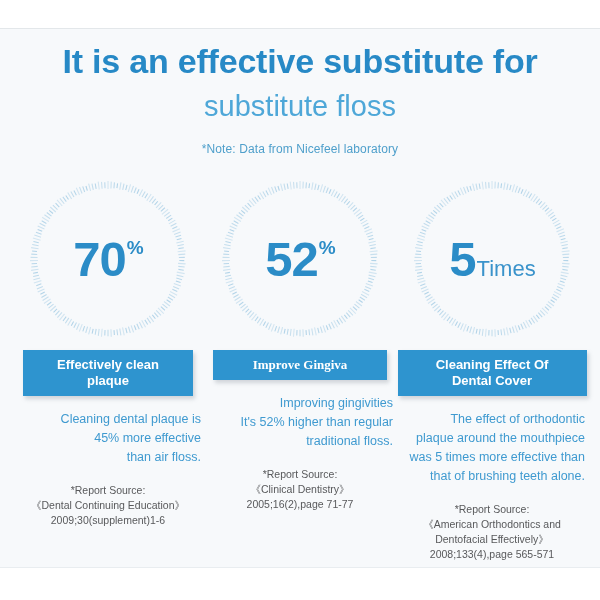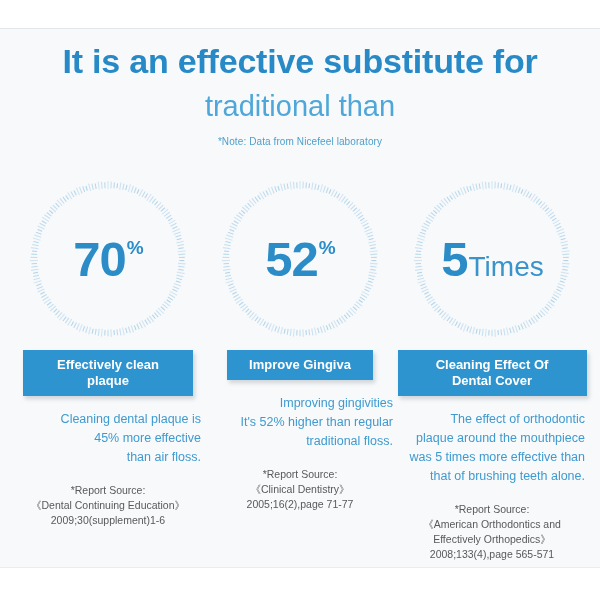--- a/index.html
+++ b/index.html
@@ -57,23 +57,23 @@
   }
   .headline-2 {
     font-size: 29px;
     font-weight: normal;
     color: #4ea7d8;
     line-height: 40px;
     margin-top: 4px;
     white-space: nowrap;
   }
   .note {
-    font-size: 10px;
+    font-size: 12px;
     color: #4e9fcb;
-    margin-top: 10px;
+    margin-top: 16px;
     letter-spacing: 0.1px;
   }
 
   
   .columns {
     position: absolute;
     left: 0;
     top: 178px;
     width: 600px;
     display: flex;
@@ -123,21 +123,21 @@
   }
   .pct {
     font-size: 19px;
     font-weight: bold;
     color: #2b8cc7;
     position: relative;
     top: -22px;
     left: 1px;
   }
   .unit-word {
-    font-size: 28px;
+    font-size: 22px;
     font-weight: normal;
     color: #3a93cb;
     position: relative;
     top: 0px;
     left: 1px;
   }
 
   
   .label-box {
     margin-top: 10px;
@@ -145,21 +145,21 @@
     color: #ffffff;
     font-size: 13px;
     font-weight: bold;
     line-height: 16px;
     text-align: center;
     padding: 7px 22px;
     box-sizing: border-box;
     box-shadow: 2px 3px 4px rgba(120, 130, 140, 0.30);
   }
   .label-box.w1 { width: 170px; }
-  .label-box.w2 { width: 146px; }
+  .label-box.w2 { width: 174px; font-family: Liberation Serif, serif; }
   .label-box.w3 { width: 189px; }
 
   
   .body-copy {
     margin-top: 14px;
     font-size: 12.5px;
     line-height: 19px;
     color: #3f9ad0;
     text-align: right;
     width: 186px;
@@ -179,21 +179,21 @@
 </head>
 <body>
 
 <div id="page">
 
   <div class="top-strip"></div>
   <div class="panel"></div>
 
   <div class="heading-wrap">
     <div class="headline-1">It is an effective substitute for</div>
-    <div class="headline-2">traditional than</div>
+    <div class="headline-2">substitute floss</div>
     <div class="note">*Note: Data from Nicefeel laboratory</div>
   </div>
 
   <div class="columns">
 
     <div class="col">
       <div class="dial">
         <svg viewBox="0 0 162 162">
           <g class="ticks-1">
               <line x1="81.00" y1="11.00" x2="81.00" y2="3.00" stroke="#a9cfe6" stroke-width="1.1" stroke-linecap="butt" opacity="0.45"></line>
@@ -712,19 +712,19 @@
       </div>
       <div class="body-copy">
         <span class="cit-line">The effect of orthodontic</span>
         <span class="cit-line">plaque around the mouthpiece</span>
         <span class="cit-line">was 5 times more effective than</span>
         <span class="cit-line">that of brushing teeth alone.</span>
       </div>
       <div class="citation">
         <span class="cit-line">*Report Source:</span>
         <span class="cit-line">《American Orthodontics and</span>
-        <span class="cit-line">Effectively Orthopedics》</span>
+        <span class="cit-line">Dentofacial Effectively》</span>
         <span class="cit-line">2008;133(4),page 565-571</span>
       </div>
     </div>
 
   </div>
 </div>
 
 </body></html>

